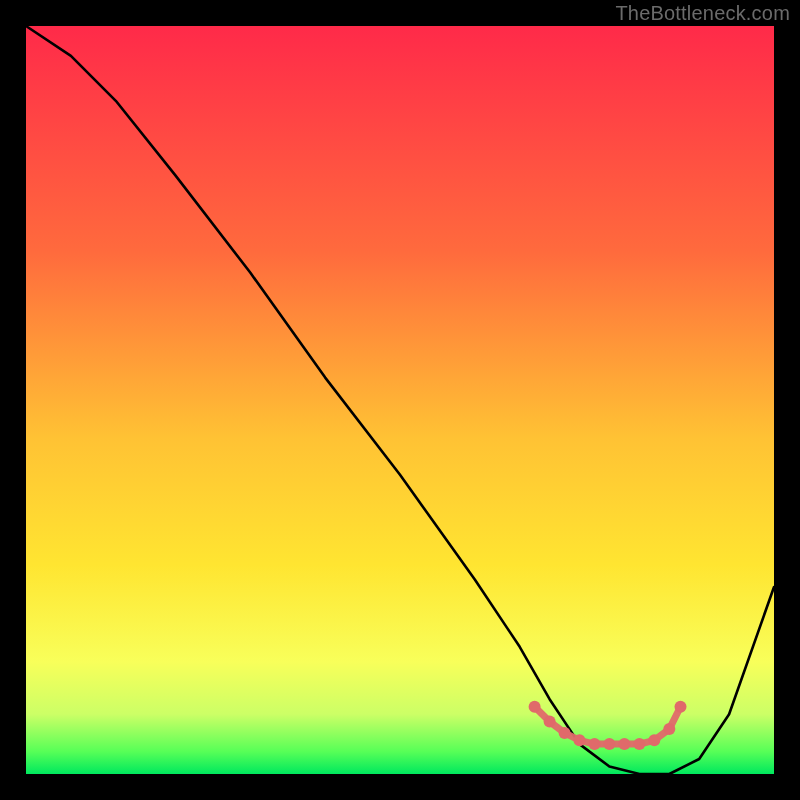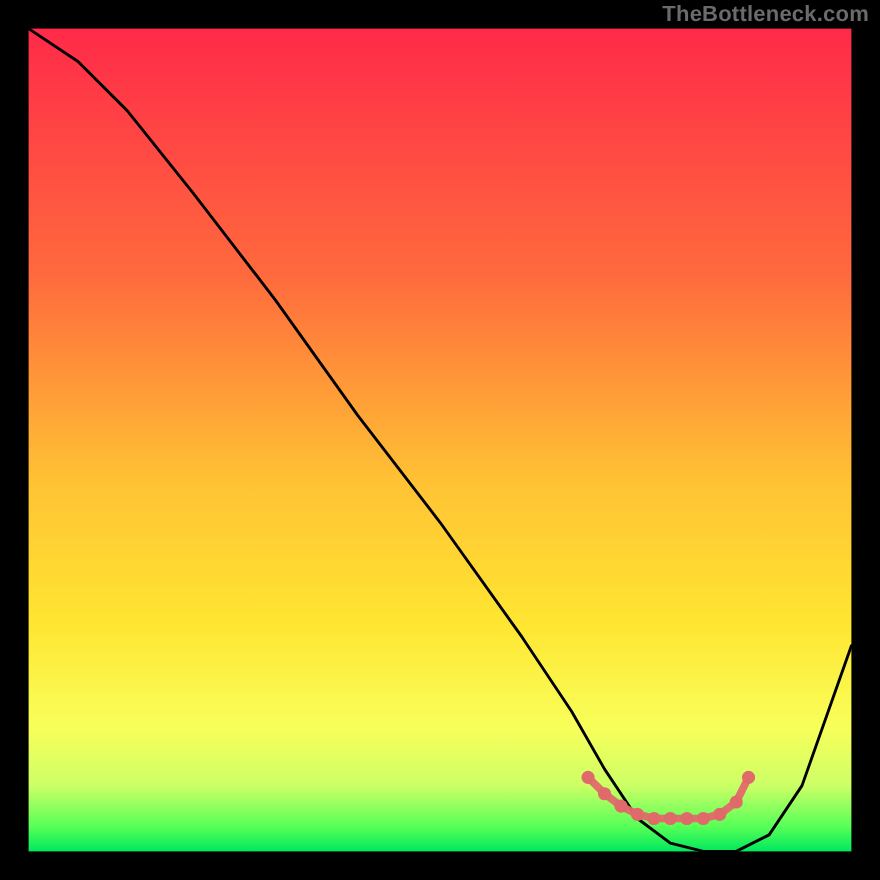--- a/index.html
+++ b/index.html
@@ -20,21 +20,21 @@
     position: absolute;
     top: 0;
     left: 0;
   }
   .watermark {
     position: absolute;
     top: 2px;
     right: 10px;
     font-family: Arial, Helvetica, sans-serif;
     font-size: 20px;
-    font-weight: 700;
+    font-weight: 400;
     color: #6b6b6b;
     letter-spacing: 0.2px;
     user-select: none;
   }
 </style>
 </head>
 <body>
 
 <div class="stage">
   <svg id="svg" width="800" height="800" viewBox="0 0 800 800">

